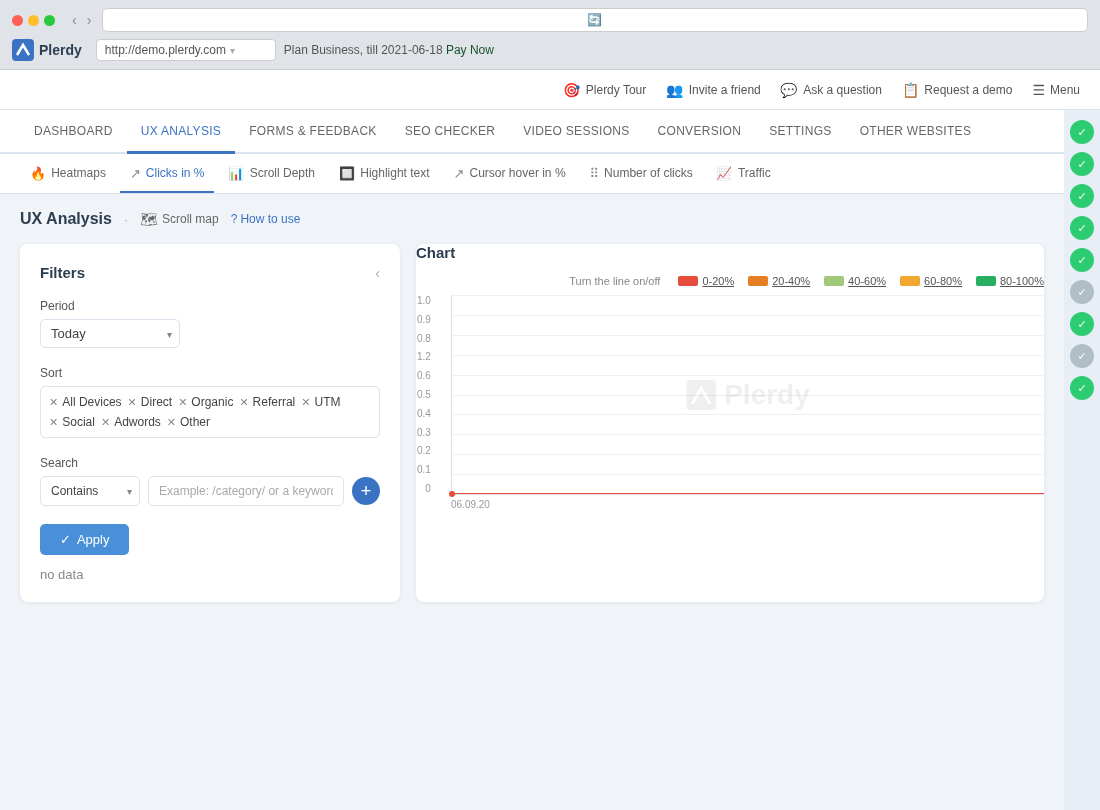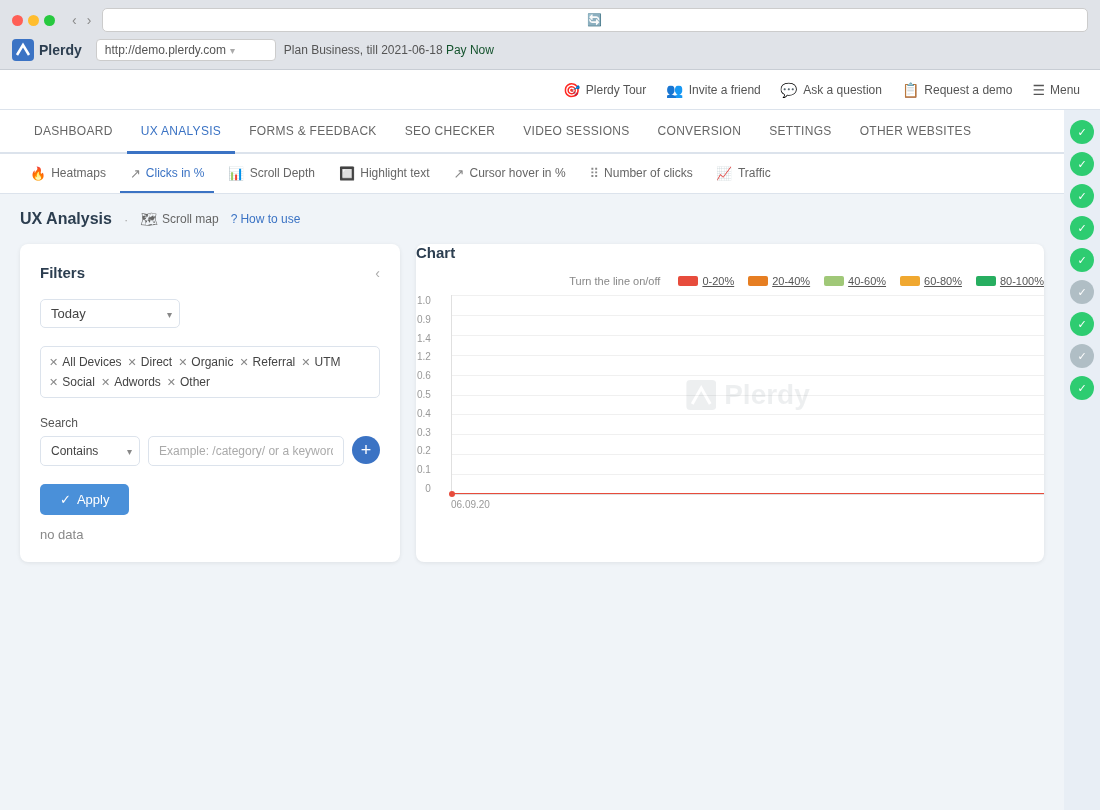--- a/index.html
+++ b/index.html
@@ -265,21 +265,21 @@
       display: flex; align-items: center; gap: 4px;
       font-size: 12px; color: #444;
       cursor: pointer;
     }
     .sort-tag-x {
       color: #888; font-size: 11px; cursor: pointer;
     }
 
     
     .search-row {
-      display: flex; gap: 8px; 
+      display: flex; gap: 8px; align-items: center;
     }
     .search-select-wrap {
       position: relative;
     }
     .search-select {
       appearance: none;
       border: 1px solid #dce3ec;
       border-radius: 5px;
       padding: 7px 24px 7px 10px;
       font-size: 12px; color: #444;
@@ -563,32 +563,34 @@
 
       <div class="two-col">
 
         <div class="filters-panel">
           <div class="filters-header">
             <span class="filters-title">Filters</span>
             <button class="collapse-btn">‹</button>
           </div>
 
           <div class="form-group">
+            <label class="form-label">Period</label>
             <div class="select-wrapper">
               <select class="select-box">
                 <option>Today</option>
                 <option>Yesterday</option>
                 <option>Last 7 days</option>
                 <option>Last 30 days</option>
               </select>
               <span class="select-arrow">▾</span>
             </div>
           </div>
 
           <div class="form-group">
+            <label class="form-label">Sort</label>
             <div class="sort-tags">
               <span class="sort-tag">
                 <span class="sort-tag-x">✕</span>
                 <span>All Devices</span>
               </span>
               <span class="sort-tag">
                 <span class="sort-tag-x">✕</span>
                 <span>Direct</span>
               </span>
               <span class="sort-tag">
@@ -668,21 +670,21 @@
               <span>80-100%</span>
             </div>
           </div>
 
           <div style="position:relative;">
             <div class="chart-area">
 
               <div class="y-axis">
                 <span>1.0</span>
                 <span>0.9</span>
-                <span>1.4</span>
+                <span>0.8</span>
                 <span>1.2</span>
                 <span>0.6</span>
                 <span>0.5</span>
                 <span>0.4</span>
                 <span>0.3</span>
                 <span>0.2</span>
                 <span>0.1</span>
                 <span>0</span>
               </div>
 

